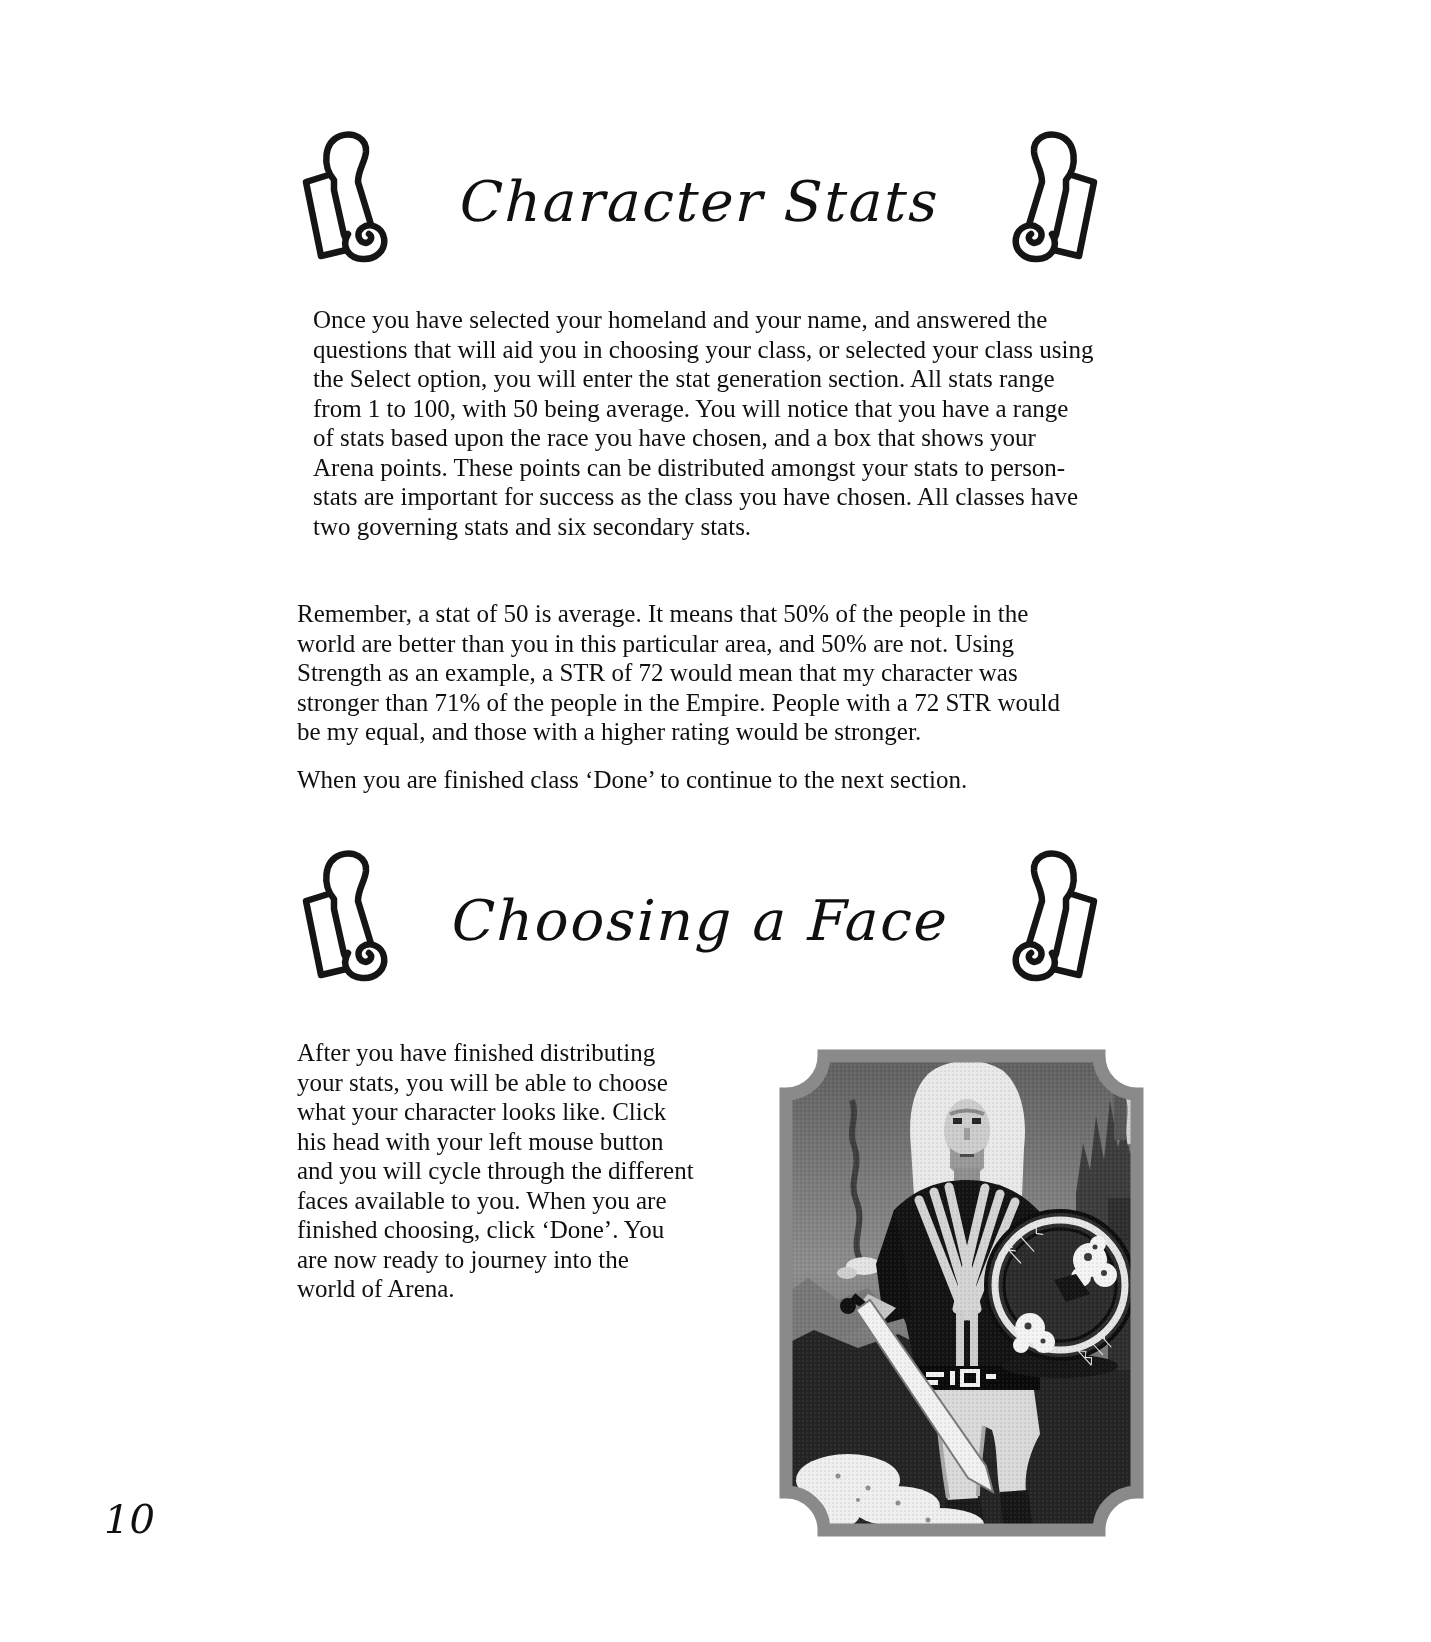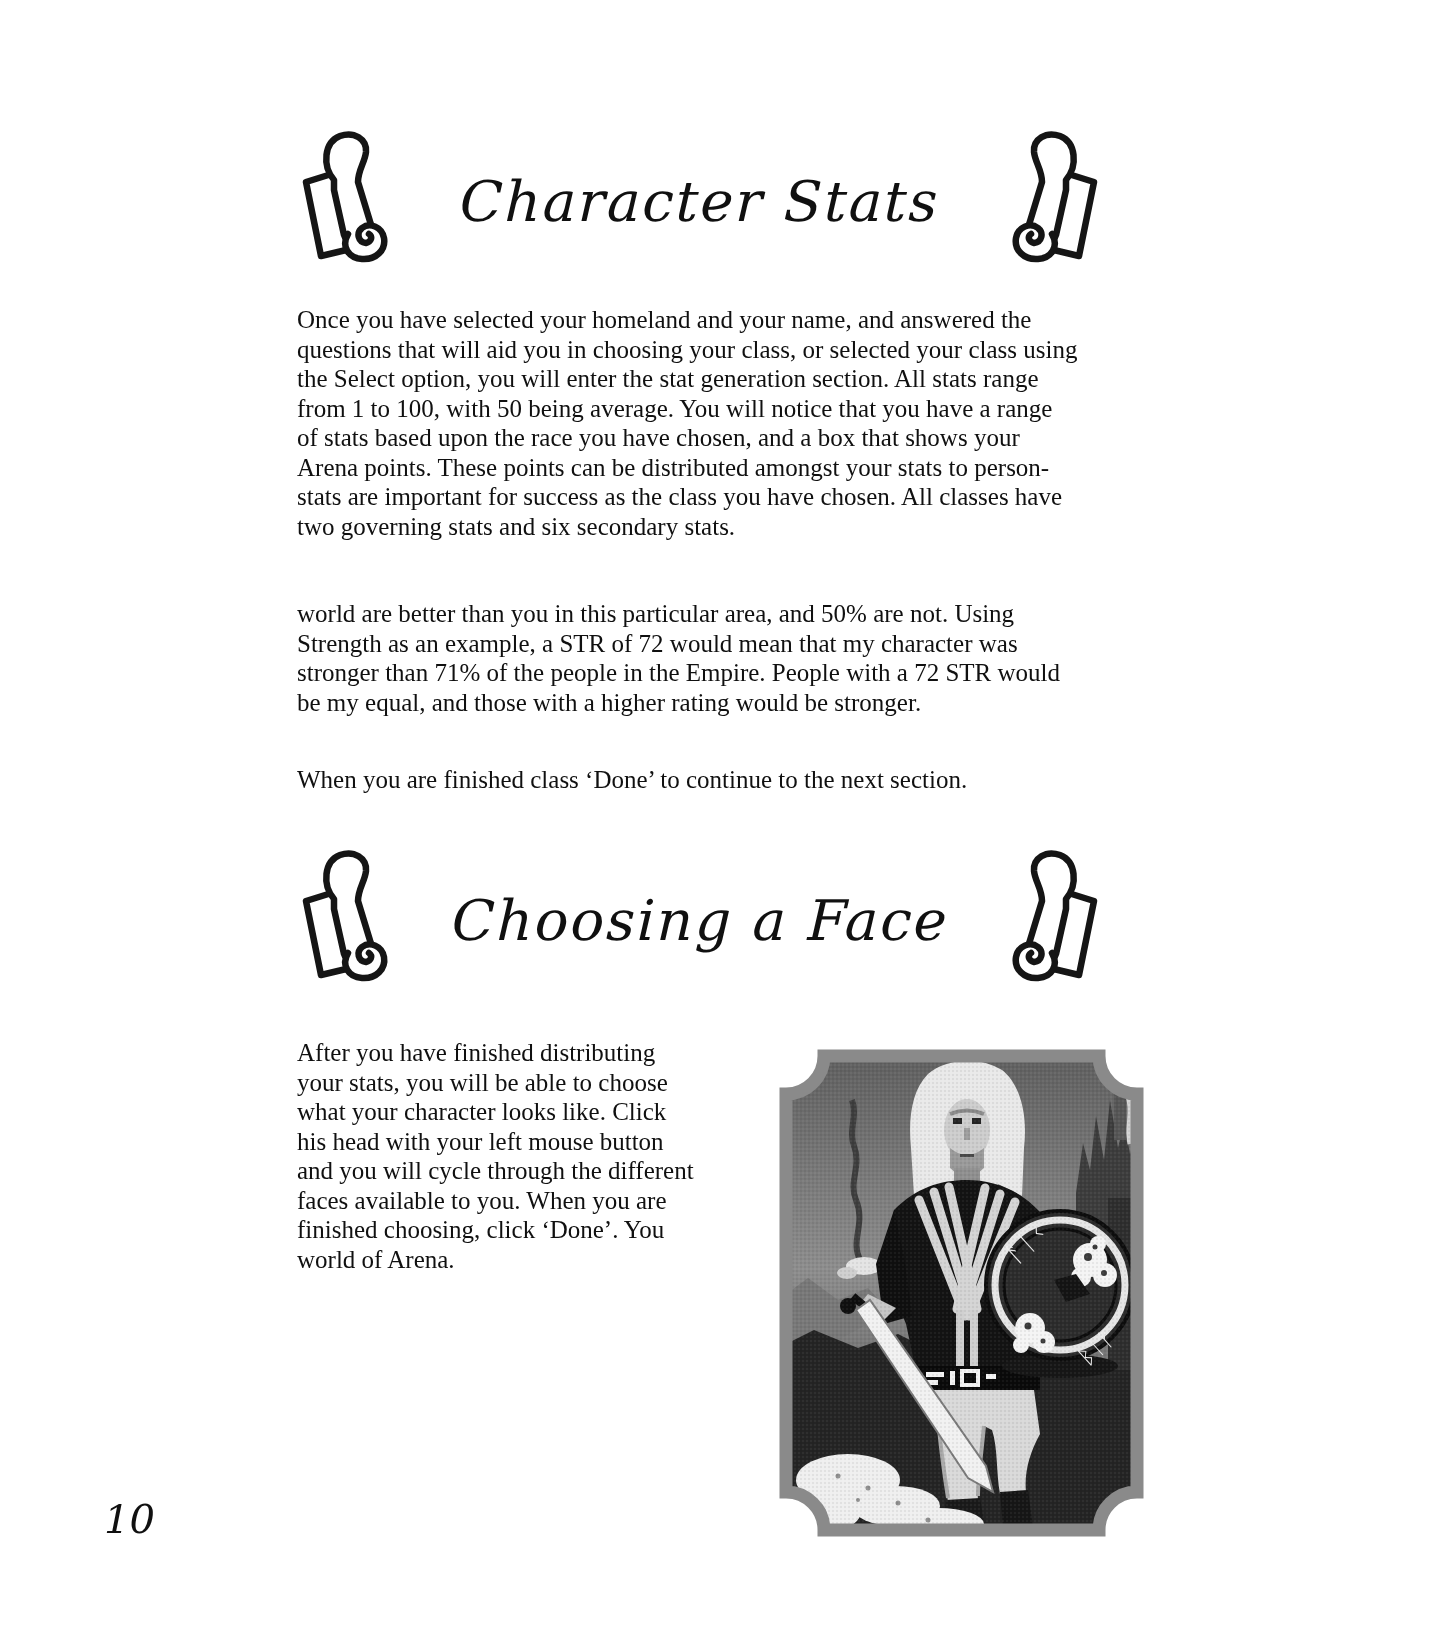--- a/index.html
+++ b/index.html
@@ -12,21 +12,21 @@
   .hdr2{top:845px;}
   .title{font-family:"DejaVu Serif",serif;font-style:italic;font-weight:normal;
          font-size:56px;letter-spacing:2px;margin:10px 0 0 0;white-space:nowrap;
          transform:skewX(-2deg);}
   .scroll{width:112px;height:136px;flex:0 0 auto;}
   .scroll svg{width:112px;height:136px;display:block;}
   .scroll.right svg{transform:scaleX(-1);}
 
   .para{position:absolute;left:297px;font-size:25px;line-height:29.5px;white-space:nowrap;}
   .para .line{height:29.5px;}
-  .p1{top:305px;}
+  .p1{top:305px;margin-left:16px;}
   .p2{top:599px;}
   .p3{top:765px;}
   .pface{top:1038px;}
 
   .plaque{position:absolute;left:778px;top:1048px;width:367px;height:490px;}
   .plaque svg{width:367px;height:490px;display:block;}
 
   #pageNum{position:absolute;left:104px;top:1496px;font-family:"DejaVu Serif",serif;
            font-style:italic;font-size:40px;text-align:center;}
 </style>
@@ -63,20 +63,21 @@
       <div class="line">Once you have selected your homeland and your name, and answered the</div>
       <div class="line">questions that will aid you in choosing your class, or selected your class using</div>
       <div class="line">the Select option, you will enter the stat generation section. All stats range</div>
       <div class="line">from 1 to 100, with 50 being average. You will notice that you have a range</div>
       <div class="line">of stats based upon the race you have chosen, and a box that shows your</div>
       <div class="line">Arena points. These points can be distributed amongst your stats to person-</div>
       <div class="line">stats are important for success as the class you have chosen. All classes have</div>
       <div class="line">two governing stats and six secondary stats.</div>
     </div>
   <div class="para p2">
+      <div class="line">Remember, a stat of 50 is average. It means that 50% of the people in the</div>
       <div class="line">world are better than you in this particular area, and 50% are not. Using</div>
       <div class="line">Strength as an example, a STR of 72 would mean that my character was</div>
       <div class="line">stronger than 71% of the people in the Empire. People with a 72 STR would</div>
       <div class="line">be my equal, and those with a higher rating would be stronger.</div>
     </div>
   <div class="para p3">
       <div class="line">When you are finished class ‘Done’ to continue to the next section.</div>
     </div>
 
   <div class="header hdr2">
@@ -94,20 +95,21 @@
   </div>
 
   <div class="para pface">
       <div class="line">After you have finished distributing</div>
       <div class="line">your stats, you will be able to choose</div>
       <div class="line">what your character looks like. Click</div>
       <div class="line">his head with your left mouse button</div>
       <div class="line">and you will cycle through the different</div>
       <div class="line">faces available to you. When you are</div>
       <div class="line">finished choosing, click ‘Done’. You</div>
+      <div class="line">are now ready to journey into the</div>
       <div class="line">world of Arena.</div>
     </div>
 
   <div class="plaque">
     <svg viewBox="0 0 367 490" role="img" aria-label="Pixelated grayscale portrait of a long-haired warrior in a striped tunic holding a sword and a round runic shield, standing on rocky ground with smoke rising behind">
       <defs>
         <linearGradient id="sky" x1="0" y1="0" x2="0" y2="1">
           <stop offset="0" stop-color="#5e5e5e"></stop>
           <stop offset="0.45" stop-color="#8d8d8d"></stop>
           <stop offset="0.72" stop-color="#6b6b6b"></stop>

